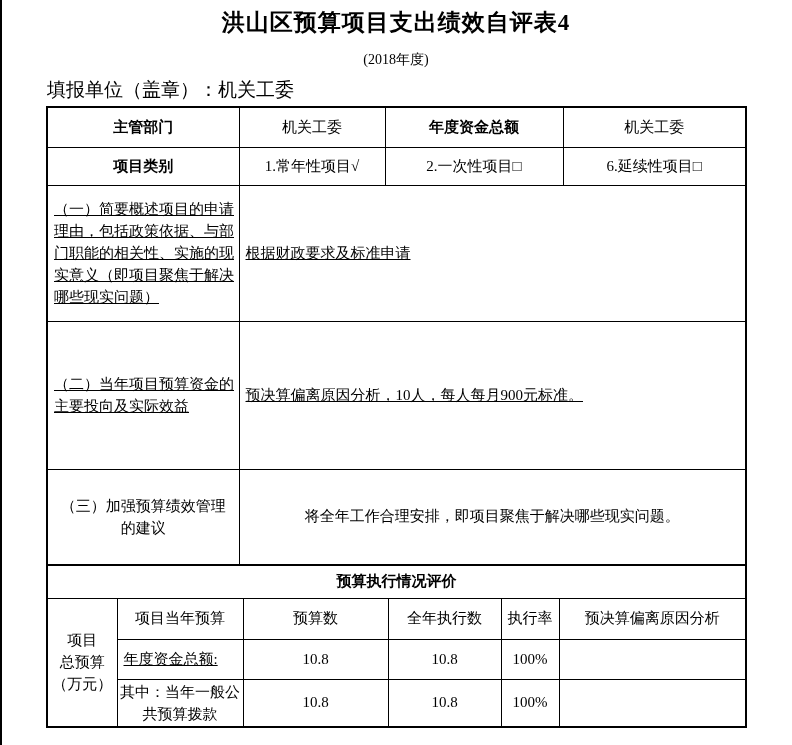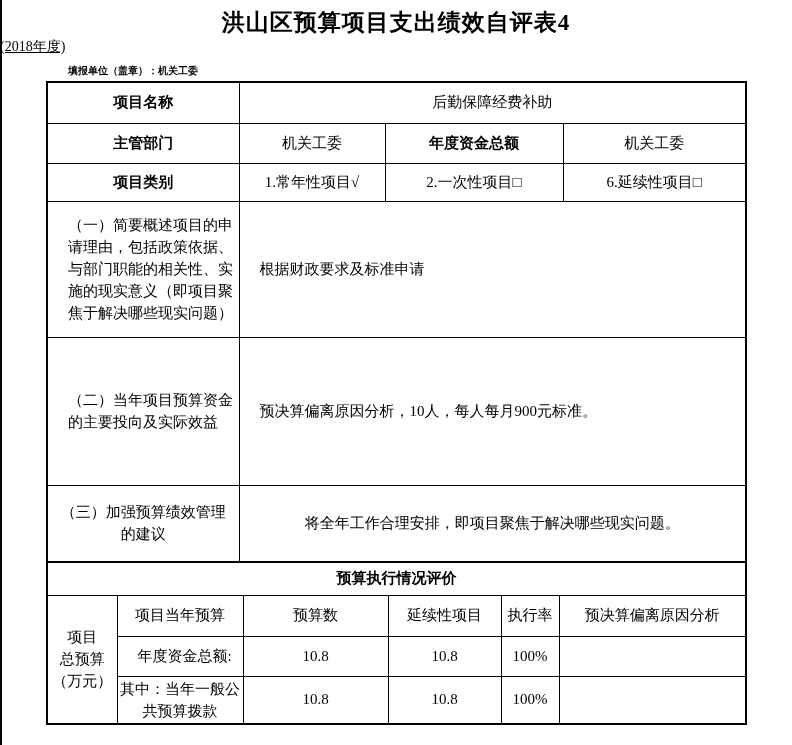--- a/index.html
+++ b/index.html
@@ -9,85 +9,81 @@
     position:relative;overflow:hidden;
   }
   .page-edge{
     position:absolute;left:0;top:0;width:2px;height:745px;background:#000;
   }
   .doc-title{
     text-align:center;font-size:23px;font-weight:bold;
     margin:7px 0 0 0;letter-spacing:1px;
   }
   .doc-subtitle{
-    font-size:14px;text-decoration:underline;
+    text-align:center;font-size:14px;margin-top:13px;
   }
   .filler-line{
-    font-size:10px;font-weight:bold;margin:8px 0 3px 68px;
+    font-size:19px;font-weight:normal;margin:8px 0 3px 47px;
   }
   table{
     border-collapse:collapse;table-layout:fixed;
     width:700px;margin-left:46px;
     font-size:15px;
   }
   td{
     border:1px solid #000;text-align:center;vertical-align:middle;
     padding:1px 2px;overflow:hidden;line-height:23px;
   }
   table.t1{border:2px solid #000;border-bottom-width:1px;}
   table.t2{border:2px solid #000;border-top-width:0;}
   table.t1 tr:last-child td{border-bottom:none;}
   .bold{font-weight:bold;}
   .left{text-align:left;}
-  .pad-l{padding-left:20px;padding-right:4px;}
+  .pad-l{padding-left:6px;padding-right:4px;text-decoration:underline;}
   .prelines{white-space:pre-line;}
   .small-lh{line-height:22px;}
 </style>
 </head>
 <body>
 
 <div class="page-edge"></div>
 
 <div class="doc-title">洪山区预算项目支出绩效自评表4</div>
 <div class="doc-subtitle">(2018年度)</div>
 <div class="filler-line">填报单位（盖章）：机关工委</div>
 
 <table class="t1">
   <colgroup>
       <col style="width:192px">
       <col style="width:146px">
       <col style="width:178px">
       <col style="width:183px">
     </colgroup>
   <tbody>
-      <tr style="height:41px">
-    <td class="bold">项目名称</td>
-    <td colspan="3">后勤保障经费补助</td>
-  </tr>
   <tr style="height:40px">
     <td class="bold">主管部门</td>
     <td>机关工委</td>
     <td class="bold">年度资金总额</td>
     <td>机关工委</td>
   </tr>
   <tr style="height:38px">
     <td class="bold">项目类别</td>
     <td>1.常年性项目√</td>
     <td>2.一次性项目□</td>
     <td>6.延续性项目□</td>
   </tr>
   <tr style="height:136px">
     <td class="left pad-l small-lh">（一）简要概述项目的申请理由，包括政策依据、与部门职能的相关性、实施的现实意义（即项目聚焦于解决哪些现实问题）</td>
     <td colspan="3" class="left pad-l">根据财政要求及标准申请</td>
   </tr>
   <tr style="height:148px">
     <td class="left pad-l small-lh">（二）当年项目预算资金的主要投向及实际效益</td>
     <td colspan="3" class="left pad-l">预决算偏离原因分析，10人，每人每月900元标准。</td>
   </tr>
-  <tr style="height:76px">
+  <tr style="height:95px">
     <td class="prelines small-lh">（三）加强预算绩效管理
 的建议</td>
     <td colspan="3">将全年工作合理安排，即项目聚焦于解决哪些现实问题。</td>
   </tr>
 </tbody>
   </table>
 
 <table class="t2">
   <colgroup>
       <col style="width:70px">
@@ -100,21 +96,21 @@
   <tbody>
       <tr style="height:33px">
     <td colspan="6" class="bold">预算执行情况评价</td>
   </tr>
   <tr style="height:41px">
     <td rowspan="3" class="prelines small-lh">项目
 总预算
 （万元）</td>
     <td>项目当年预算</td>
     <td>预算数</td>
-    <td>延续性项目</td>
+    <td>全年执行数</td>
     <td>执行率</td>
     <td>预决算偏离原因分析</td>
   </tr>
   <tr style="height:40px">
     <td class="left pad-l">年度资金总额:</td>
     <td>10.8</td>
     <td>10.8</td>
     <td>100%</td>
     <td></td>
   </tr>

